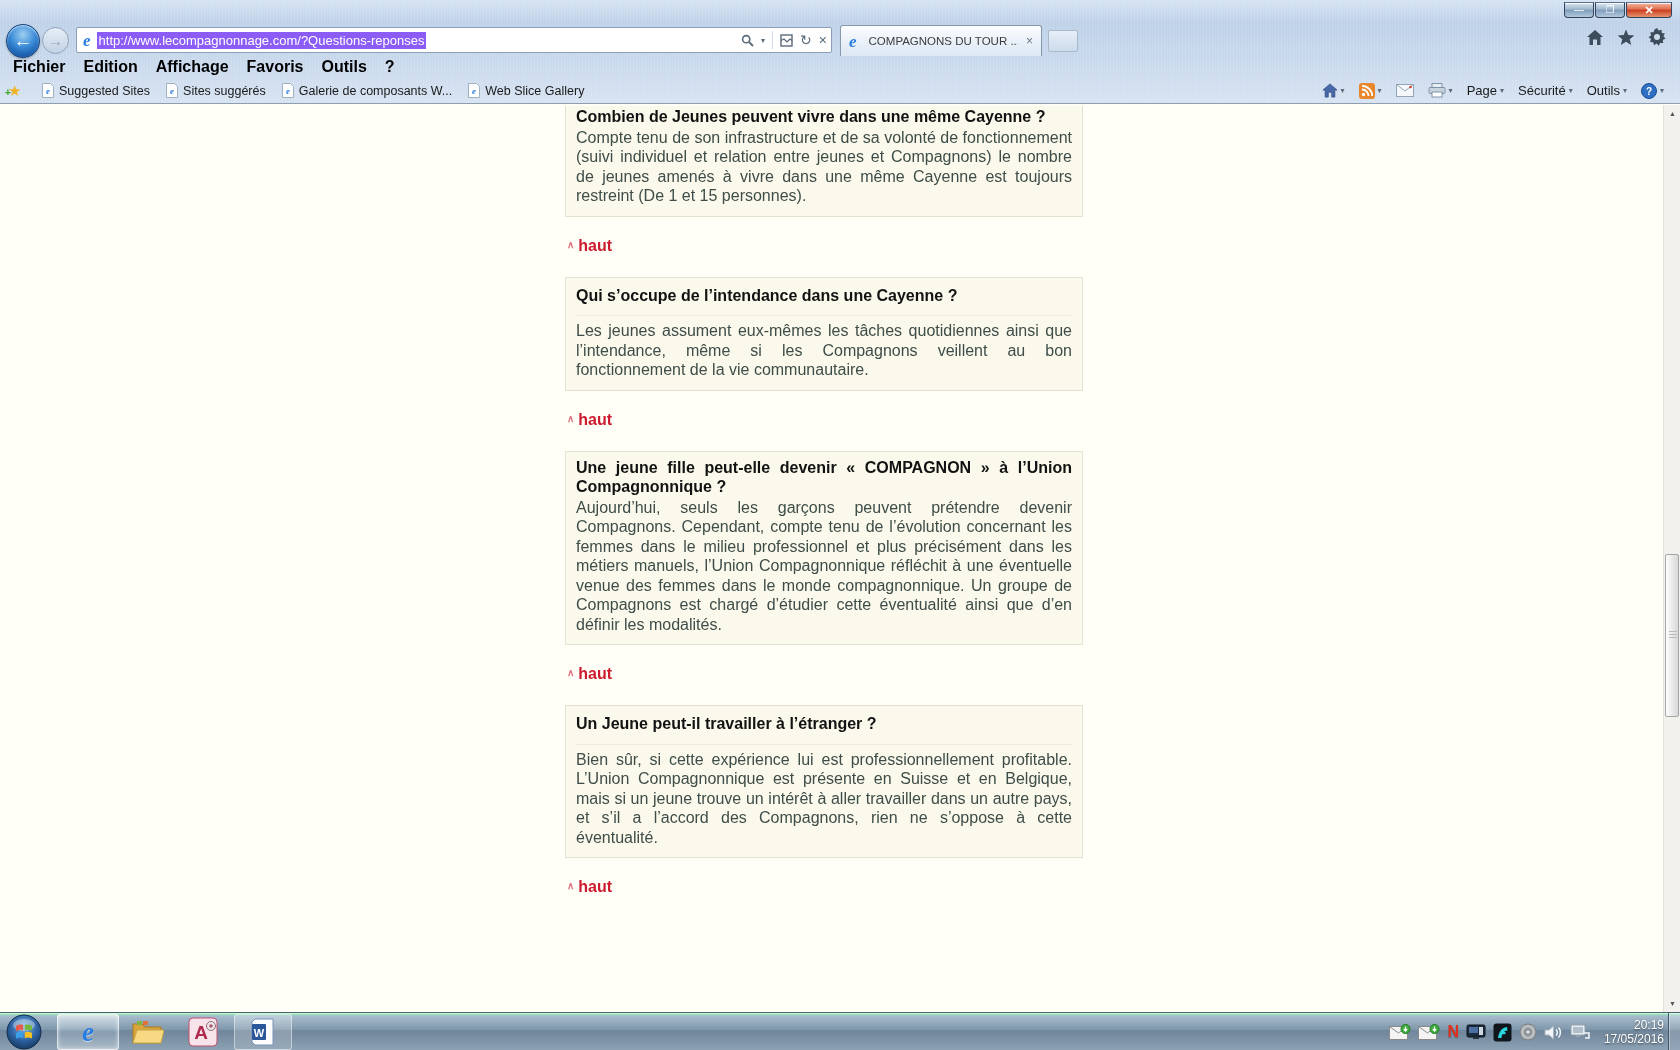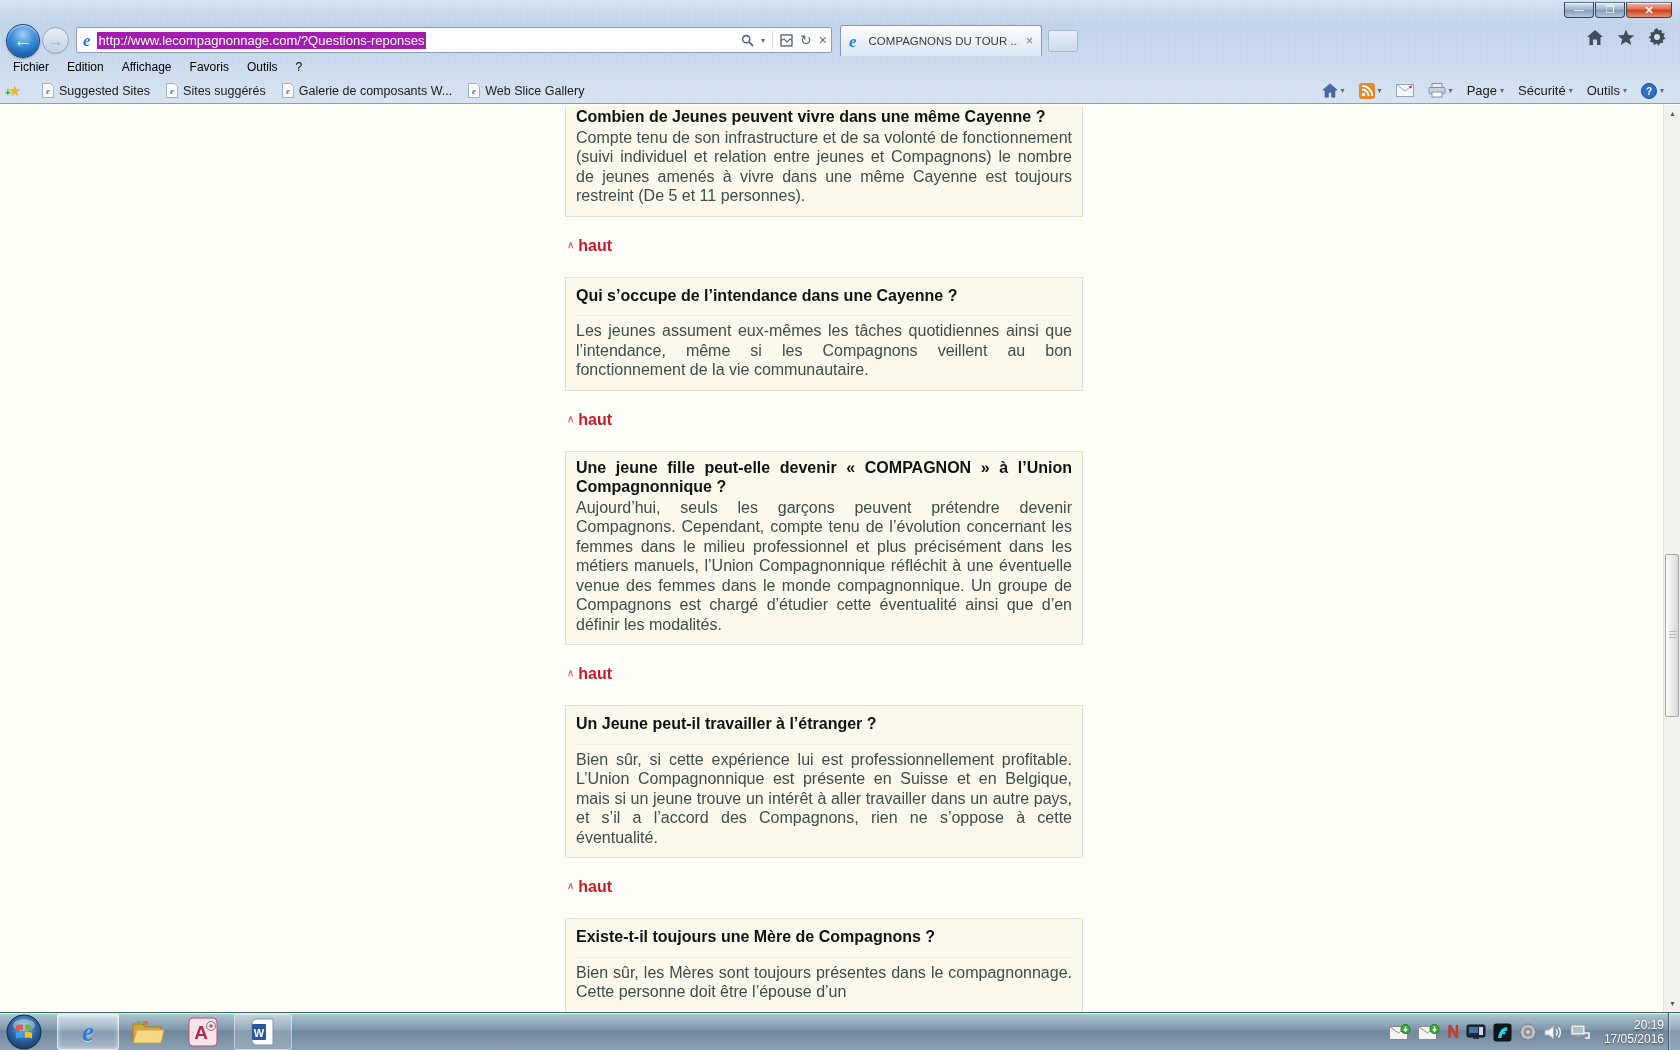--- a/index.html
+++ b/index.html
@@ -35,42 +35,42 @@
     box-shadow:inset 0 1px 2px rgba(255,255,255,.7), 0 1px 2px rgba(0,0,0,.3); cursor:pointer; }
   .nav-fwd { position:absolute; left:42px; top:3px; width:27px; height:27px; border-radius:50%;
     border:1px solid #8ea3ba; background:linear-gradient(#e7eef7, #c2d2e4);
     color:#92a6bb; font-size:15px; font-weight:bold; text-align:center; line-height:25px; cursor:pointer; }
 
   .addressbar { position:absolute; left:76px; top:3px; width:756px; height:26px;
     background:#fff; border:1px solid #8ba0b6; border-radius:2px;
     display:flex; align-items:center; padding:0 4px; }
   .favicon-e { font-family:"Liberation Serif", serif; font-style:italic; font-weight:bold;
     color:#2a7de0; font-size:17px; line-height:1; margin:0 6px 0 2px; }
-  .url-text { font-size:13px; color:#fff; background:#a21caf; padding:1px 2px; white-space:nowrap; }
+  .url-text { font-size:13px; color:#fff; background:#8b5cf6; padding:1px 2px; white-space:nowrap; }
   .addr-icons { margin-left:auto; display:flex; align-items:center; gap:7px; color:#5a6a78; }
   .addr-icons .sep { width:1px; height:18px; background:#d4dce5; }
   .glyph-btn { font-size:14px; line-height:1; cursor:pointer; color:#5a6a78; }
   .drop { font-size:8px; color:#5a6a78; }
 
   .tab { position:absolute; left:840px; top:1px; width:202px; height:31px;
     background:linear-gradient(#fdfeff, #eaf1f9 50%, #dce8f4);
     border:1px solid #8799ad; border-bottom:none; border-radius:3px 3px 0 0;
     display:flex; align-items:center; padding:0 6px; cursor:pointer; }
   .tab-title { font-size:11.5px; color:#3c3c3c; white-space:nowrap; overflow:hidden;
     margin:0 6px; flex:1; }
   .tab-close { font-size:12px; color:#6b7785; cursor:pointer; padding:0 2px; }
   .newtab { position:absolute; left:1048px; top:6px; width:30px; height:22px;
     background:linear-gradient(#e7eef8, #ccdbeb); border:1px solid #a8b9cc; border-radius:2px; cursor:pointer; }
 
   .quick-icons { position:absolute; top:4px; right:14px; display:flex; gap:13px; align-items:center; }
   .quick-icons svg { display:block; cursor:pointer; }
 
   
   .menurow { position:absolute; top:56px; left:4px; height:21px; display:flex; align-items:center; z-index:3; }
-  .menu-item { font-size:12px; color:#000; padding:2px 9px; cursor:pointer; }
+  .menu-item { font-size:16px; color:#000; padding:2px 9px; cursor:pointer;font-weight:bold; }
 
   
   .favrow { position:absolute; top:77px; left:0; width:1680px; height:27px; display:flex;
     align-items:center; z-index:3; }
   .fav-star { position:relative; width:18px; height:16px; margin-left:8px; cursor:pointer;
     color:#f0b429; font-size:15px; line-height:16px; }
   .fav-star .plus { position:absolute; left:-3px; bottom:-2px; color:#3ca52e; font-size:10px; font-weight:bold; }
   .fav-items { display:flex; align-items:center; margin-left:10px; gap:4px; }
   .fav-item { display:flex; align-items:center; gap:5px; padding:2px 6px; cursor:pointer; }
   .fav-item span.lbl { font-size:12.5px; color:#1a1a1a; white-space:nowrap;text-align:center; }
@@ -283,42 +283,38 @@
       </span>
     </div>
   </div>
 
 </div>
 
 <div class="content">
   <div class="qa-column" id="qa-column">
       <div class="qa-box tight first">
     <div class="question">Combien de Jeunes peuvent vivre dans une même Cayenne ?</div>
-    <div class="answer">Compte tenu de son infrastructure et de sa volonté de fonctionnement (suivi individuel et relation entre jeunes et Compagnons) le nombre de jeunes amenés à vivre dans une même Cayenne est toujours restreint (De 5 et 11 personnes).</div>
+    <div class="answer">Compte tenu de son infrastructure et de sa volonté de fonctionnement (suivi individuel et relation entre jeunes et Compagnons) le nombre de jeunes amenés à vivre dans une même Cayenne est toujours restreint (De 1 et 15 personnes).</div>
   </div>
       <a class="haut-link"><span class="haut-caret">∧</span><span class="haut-lbl">haut</span></a>
       <div class="qa-box spaced">
     <div class="question">Qui s’occupe de l’intendance dans une Cayenne ?</div>
     <div class="answer">Les jeunes assument eux-mêmes les tâches quotidiennes ainsi que l’intendance, même si les Compagnons veillent au bon fonctionnement de la vie communautaire.</div>
   </div>
       <a class="haut-link"><span class="haut-caret">∧</span><span class="haut-lbl">haut</span></a>
       <div class="qa-box tight">
     <div class="question">Une jeune fille peut-elle devenir « COMPAGNON » à l’Union Compagnonnique ?</div>
     <div class="answer">Aujourd’hui, seuls les garçons peuvent prétendre devenir Compagnons. Cependant, compte tenu de l’évolution concernant les femmes dans le milieu professionnel et plus précisément dans les métiers manuels, l’Union Compagnonnique réfléchit à une éventuelle venue des femmes dans le monde compagnonnique. Un groupe de Compagnons est chargé d’étudier cette éventualité ainsi que d’en définir les modalités.</div>
   </div>
       <a class="haut-link"><span class="haut-caret">∧</span><span class="haut-lbl">haut</span></a>
       <div class="qa-box spaced">
     <div class="question">Un Jeune peut-il travailler à l’étranger ?</div>
     <div class="answer">Bien sûr, si cette expérience lui est professionnellement profitable. L’Union Compagnonnique est présente en Suisse et en Belgique, mais si un jeune trouve un intérêt à aller travailler dans un autre pays, et s’il a l’accord des Compagnons, rien ne s’oppose à cette éventualité.</div>
   </div>
       <a class="haut-link"><span class="haut-caret">∧</span><span class="haut-lbl">haut</span></a>
-      <div class="qa-box spaced">
-    <div class="question">Existe-t-il toujours une Mère de Compagnons ?</div>
-    <div class="answer">Bien sûr, les Mères sont toujours présentes dans le compagnonnage. Cette personne doit être l’épouse d’un</div>
-  </div>
     </div>
 </div>
 
 <div class="scrollbar">
   <div class="sb-btn sb-up">▲</div>
   <div class="sb-thumb">
     <div class="sb-grip"></div>
   </div>
   <div class="sb-btn sb-down">▼</div>
 </div>

